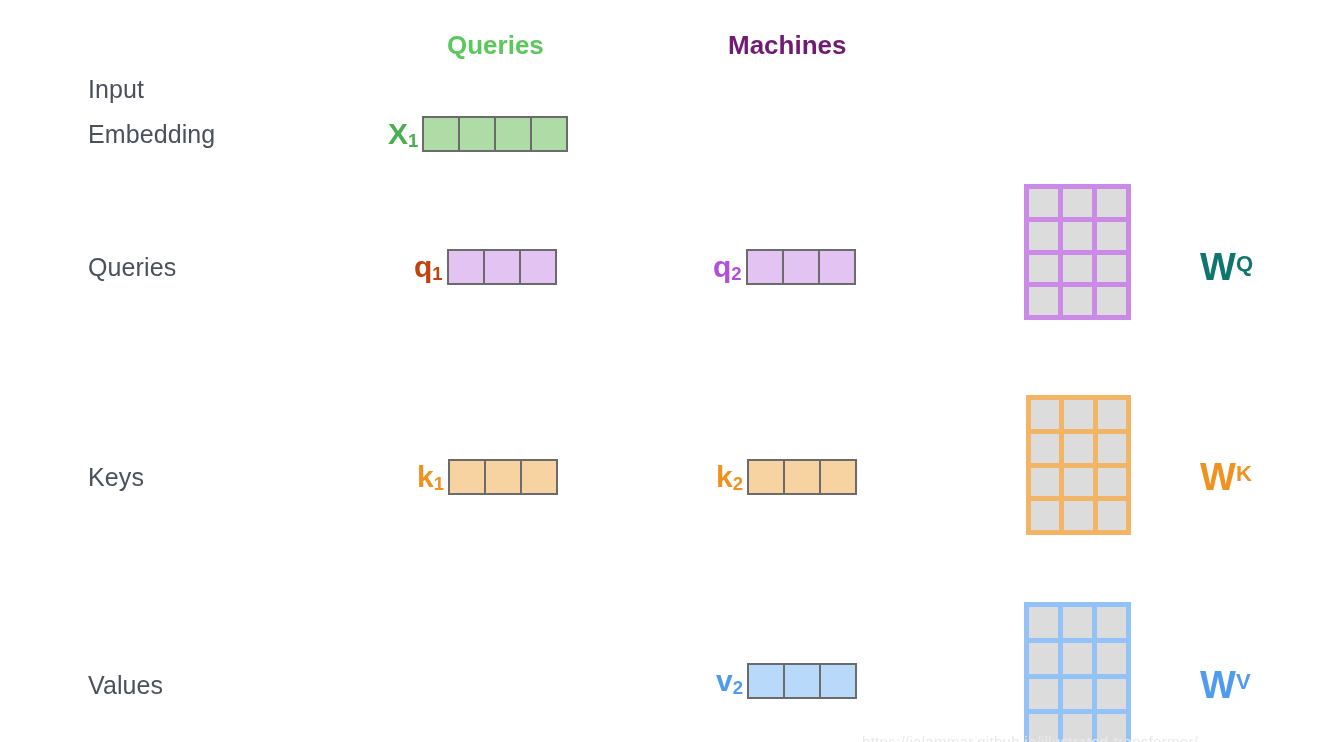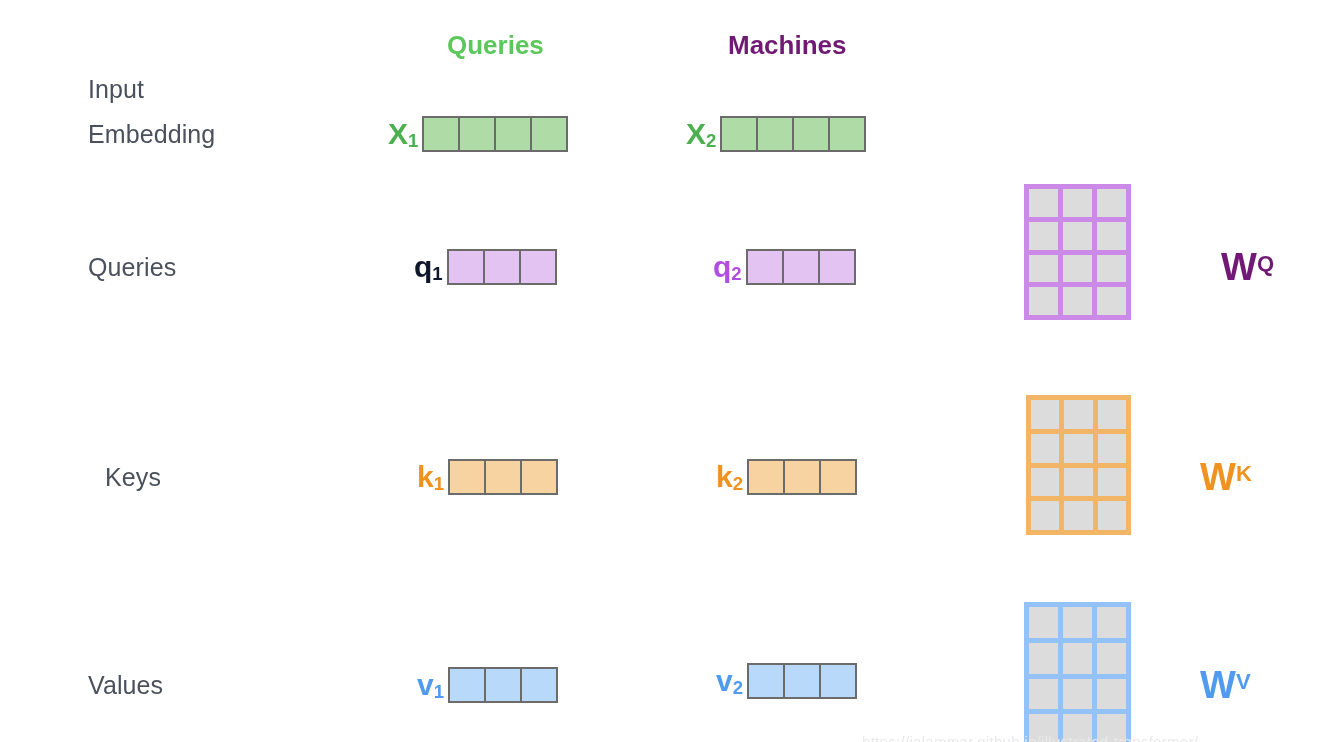--- a/index.html
+++ b/index.html
@@ -108,44 +108,35 @@
   }
 </style>
 </head>
 <body>
 
 <div id="canvas">
 
 <div class="row-label" style="top: 45px; color: rgb(74, 81, 92); margin-top: 44px;">Input</div>
     <div class="row-label" style="top: 134px; color: rgb(74, 81, 92);">Embedding</div>
     <div class="row-label" style="top: 267px; color: rgb(74, 81, 92);">Queries</div>
-    <div class="row-label" style="top: 477px; color: rgb(74, 81, 92); margin-left: 17px;">Keys</div>
+    <div class="row-label" style="top: 477px; color: rgb(74, 81, 92);">Keys</div>
     <div class="row-label" style="top: 685px; color: rgb(74, 81, 92);">Values</div>
     <div class="col-header" style="left: 447px; top: 45px; color: rgb(92, 200, 92);">Queries</div>
     <div class="col-header" style="left: 728px; top: 45px; color: #701a75; text-align: center;">Machines</div>
     <div class="vec-group" style="left: 388px; top: 134px;">
       <div class="vec-tag" style="color: rgb(76, 175, 80);"><span>X</span><sub>1</sub></div>
       <div class="vec-boxes">
         <div class="vec-cell" style="background: rgb(174, 219, 166); border-color: rgb(107, 107, 107);"></div>
         <div class="vec-cell" style="background: rgb(174, 219, 166); border-color: rgb(107, 107, 107);"></div>
         <div class="vec-cell" style="background: rgb(174, 219, 166); border-color: rgb(107, 107, 107);"></div>
         <div class="vec-cell" style="background: rgb(174, 219, 166); border-color: rgb(107, 107, 107);"></div>
       </div>
     </div>
-    <div class="vec-group" style="left: 686px; top: 134px;">
-      <div class="vec-tag" style="color: rgb(76, 175, 80);"><span>X</span><sub>2</sub></div>
-      <div class="vec-boxes">
-        <div class="vec-cell" style="background: rgb(174, 219, 166); border-color: rgb(107, 107, 107);"></div>
-        <div class="vec-cell" style="background: rgb(174, 219, 166); border-color: rgb(107, 107, 107);"></div>
-        <div class="vec-cell" style="background: rgb(174, 219, 166); border-color: rgb(107, 107, 107);"></div>
-        <div class="vec-cell" style="background: rgb(174, 219, 166); border-color: rgb(107, 107, 107);"></div>
-      </div>
-    </div>
     <div class="vec-group" style="left: 414px; top: 267px;">
-      <div class="vec-tag" style="color: #0f172a;"><span>q</span><sub>1</sub></div>
+      <div class="vec-tag" style="color: #c2410c;"><span>q</span><sub>1</sub></div>
       <div class="vec-boxes">
         <div class="vec-cell" style="background: rgb(227, 195, 242); border-color: rgb(107, 107, 107);"></div>
         <div class="vec-cell" style="background: rgb(227, 195, 242); border-color: rgb(107, 107, 107);"></div>
         <div class="vec-cell" style="background: rgb(227, 195, 242); border-color: rgb(107, 107, 107);"></div>
       </div>
     </div>
     <div class="vec-group" style="left: 713px; top: 267px;">
       <div class="vec-tag" style="color: rgb(177, 78, 224);"><span>q</span><sub>2</sub></div>
       <div class="vec-boxes">
         <div class="vec-cell" style="background: rgb(227, 195, 242); border-color: rgb(107, 107, 107);"></div>
@@ -162,51 +153,43 @@
       </div>
     </div>
     <div class="vec-group" style="left: 716px; top: 477px;">
       <div class="vec-tag" style="color: rgb(240, 146, 31);"><span>k</span><sub>2</sub></div>
       <div class="vec-boxes">
         <div class="vec-cell" style="background: rgb(246, 211, 160); border-color: rgb(107, 107, 107);"></div>
         <div class="vec-cell" style="background: rgb(246, 211, 160); border-color: rgb(107, 107, 107);"></div>
         <div class="vec-cell" style="background: rgb(246, 211, 160); border-color: rgb(107, 107, 107);"></div>
       </div>
     </div>
-    <div class="vec-group" style="left: 417px; top: 685px;">
-      <div class="vec-tag" style="color: rgb(80, 155, 240);"><span>v</span><sub>1</sub></div>
+    <div class="vec-group" style="left: 716px; top: 681px;">
+      <div class="vec-tag" style="color: rgb(80, 155, 240);"><span>v</span><sub>2</sub></div>
       <div class="vec-boxes">
         <div class="vec-cell" style="background: rgb(185, 217, 250); border-color: rgb(107, 107, 107);"></div>
         <div class="vec-cell" style="background: rgb(185, 217, 250); border-color: rgb(107, 107, 107);"></div>
         <div class="vec-cell" style="background: rgb(185, 217, 250); border-color: rgb(107, 107, 107);"></div>
       </div>
     </div>
-    <div class="vec-group" style="left: 716px; top: 681px;">
-      <div class="vec-tag" style="color: rgb(80, 155, 240);"><span>v</span><sub>2</sub></div>
-      <div class="vec-boxes">
-        <div class="vec-cell" style="background: rgb(185, 217, 250); border-color: rgb(107, 107, 107);"></div>
-        <div class="vec-cell" style="background: rgb(185, 217, 250); border-color: rgb(107, 107, 107);"></div>
-        <div class="vec-cell" style="background: rgb(185, 217, 250); border-color: rgb(107, 107, 107);"></div>
-      </div>
-    </div>
     <div class="matrix" style="left: 1024px; top: 184px; width: 107px; height: 136px; grid-template-columns: repeat(3, 1fr); grid-template-rows: repeat(4, 1fr); background: rgb(204, 138, 232); gap: 5px; padding: 5px;">
       <div class="matrix-cell" style="background: rgb(220, 220, 220);"></div>
       <div class="matrix-cell" style="background: rgb(220, 220, 220);"></div>
       <div class="matrix-cell" style="background: rgb(220, 220, 220);"></div>
       <div class="matrix-cell" style="background: rgb(220, 220, 220);"></div>
       <div class="matrix-cell" style="background: rgb(220, 220, 220);"></div>
       <div class="matrix-cell" style="background: rgb(220, 220, 220);"></div>
       <div class="matrix-cell" style="background: rgb(220, 220, 220);"></div>
       <div class="matrix-cell" style="background: rgb(220, 220, 220);"></div>
       <div class="matrix-cell" style="background: rgb(220, 220, 220);"></div>
       <div class="matrix-cell" style="background: rgb(220, 220, 220);"></div>
       <div class="matrix-cell" style="background: rgb(220, 220, 220);"></div>
       <div class="matrix-cell" style="background: rgb(220, 220, 220);"></div>
     </div>
-    <div class="matrix-tag" style="left: 1200px; top: 267px; color: #701a75; margin-left: 21px;"><span>W</span><sup>Q</sup></div>
+    <div class="matrix-tag" style="left: 1200px; top: 267px; color: #0f766e;"><span>W</span><sup>Q</sup></div>
     <div class="matrix" style="left: 1026px; top: 395px; width: 105px; height: 140px; grid-template-columns: repeat(3, 1fr); grid-template-rows: repeat(4, 1fr); background: rgb(242, 181, 102); gap: 5px; padding: 5px;">
       <div class="matrix-cell" style="background: rgb(220, 220, 220);"></div>
       <div class="matrix-cell" style="background: rgb(220, 220, 220);"></div>
       <div class="matrix-cell" style="background: rgb(220, 220, 220);"></div>
       <div class="matrix-cell" style="background: rgb(220, 220, 220);"></div>
       <div class="matrix-cell" style="background: rgb(220, 220, 220);"></div>
       <div class="matrix-cell" style="background: rgb(220, 220, 220);"></div>
       <div class="matrix-cell" style="background: rgb(220, 220, 220);"></div>
       <div class="matrix-cell" style="background: rgb(220, 220, 220);"></div>
       <div class="matrix-cell" style="background: rgb(220, 220, 220);"></div>

